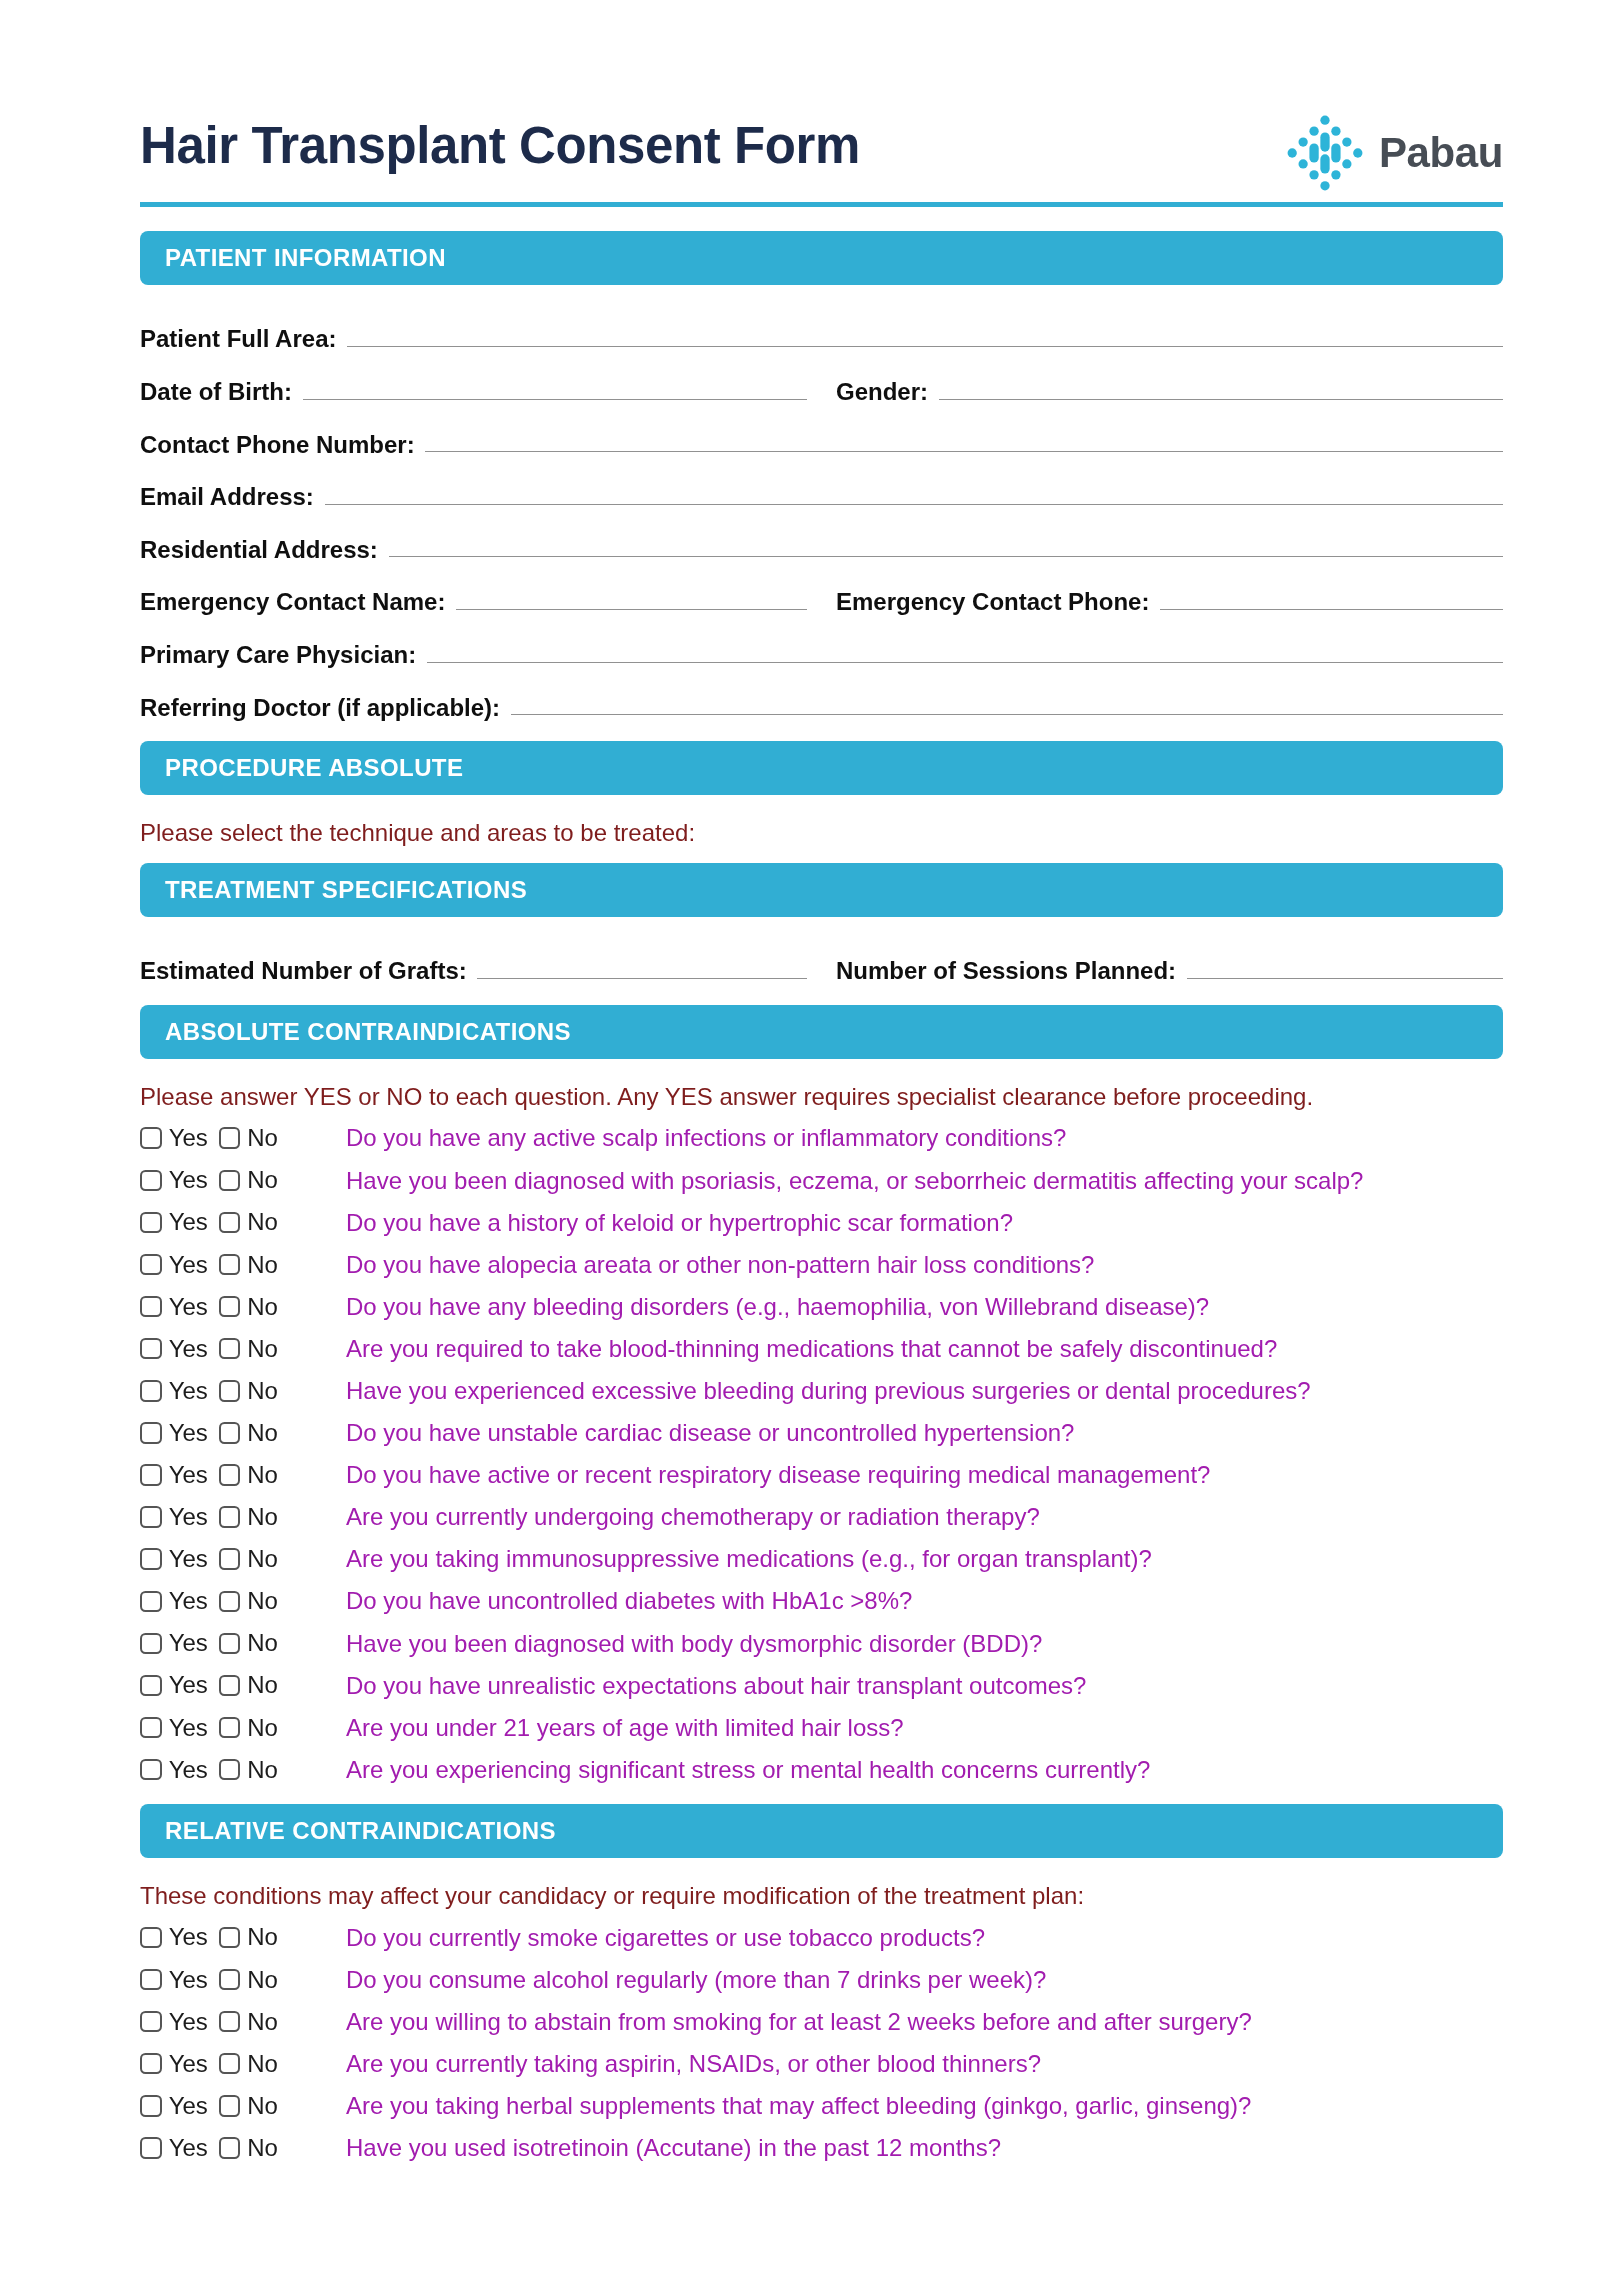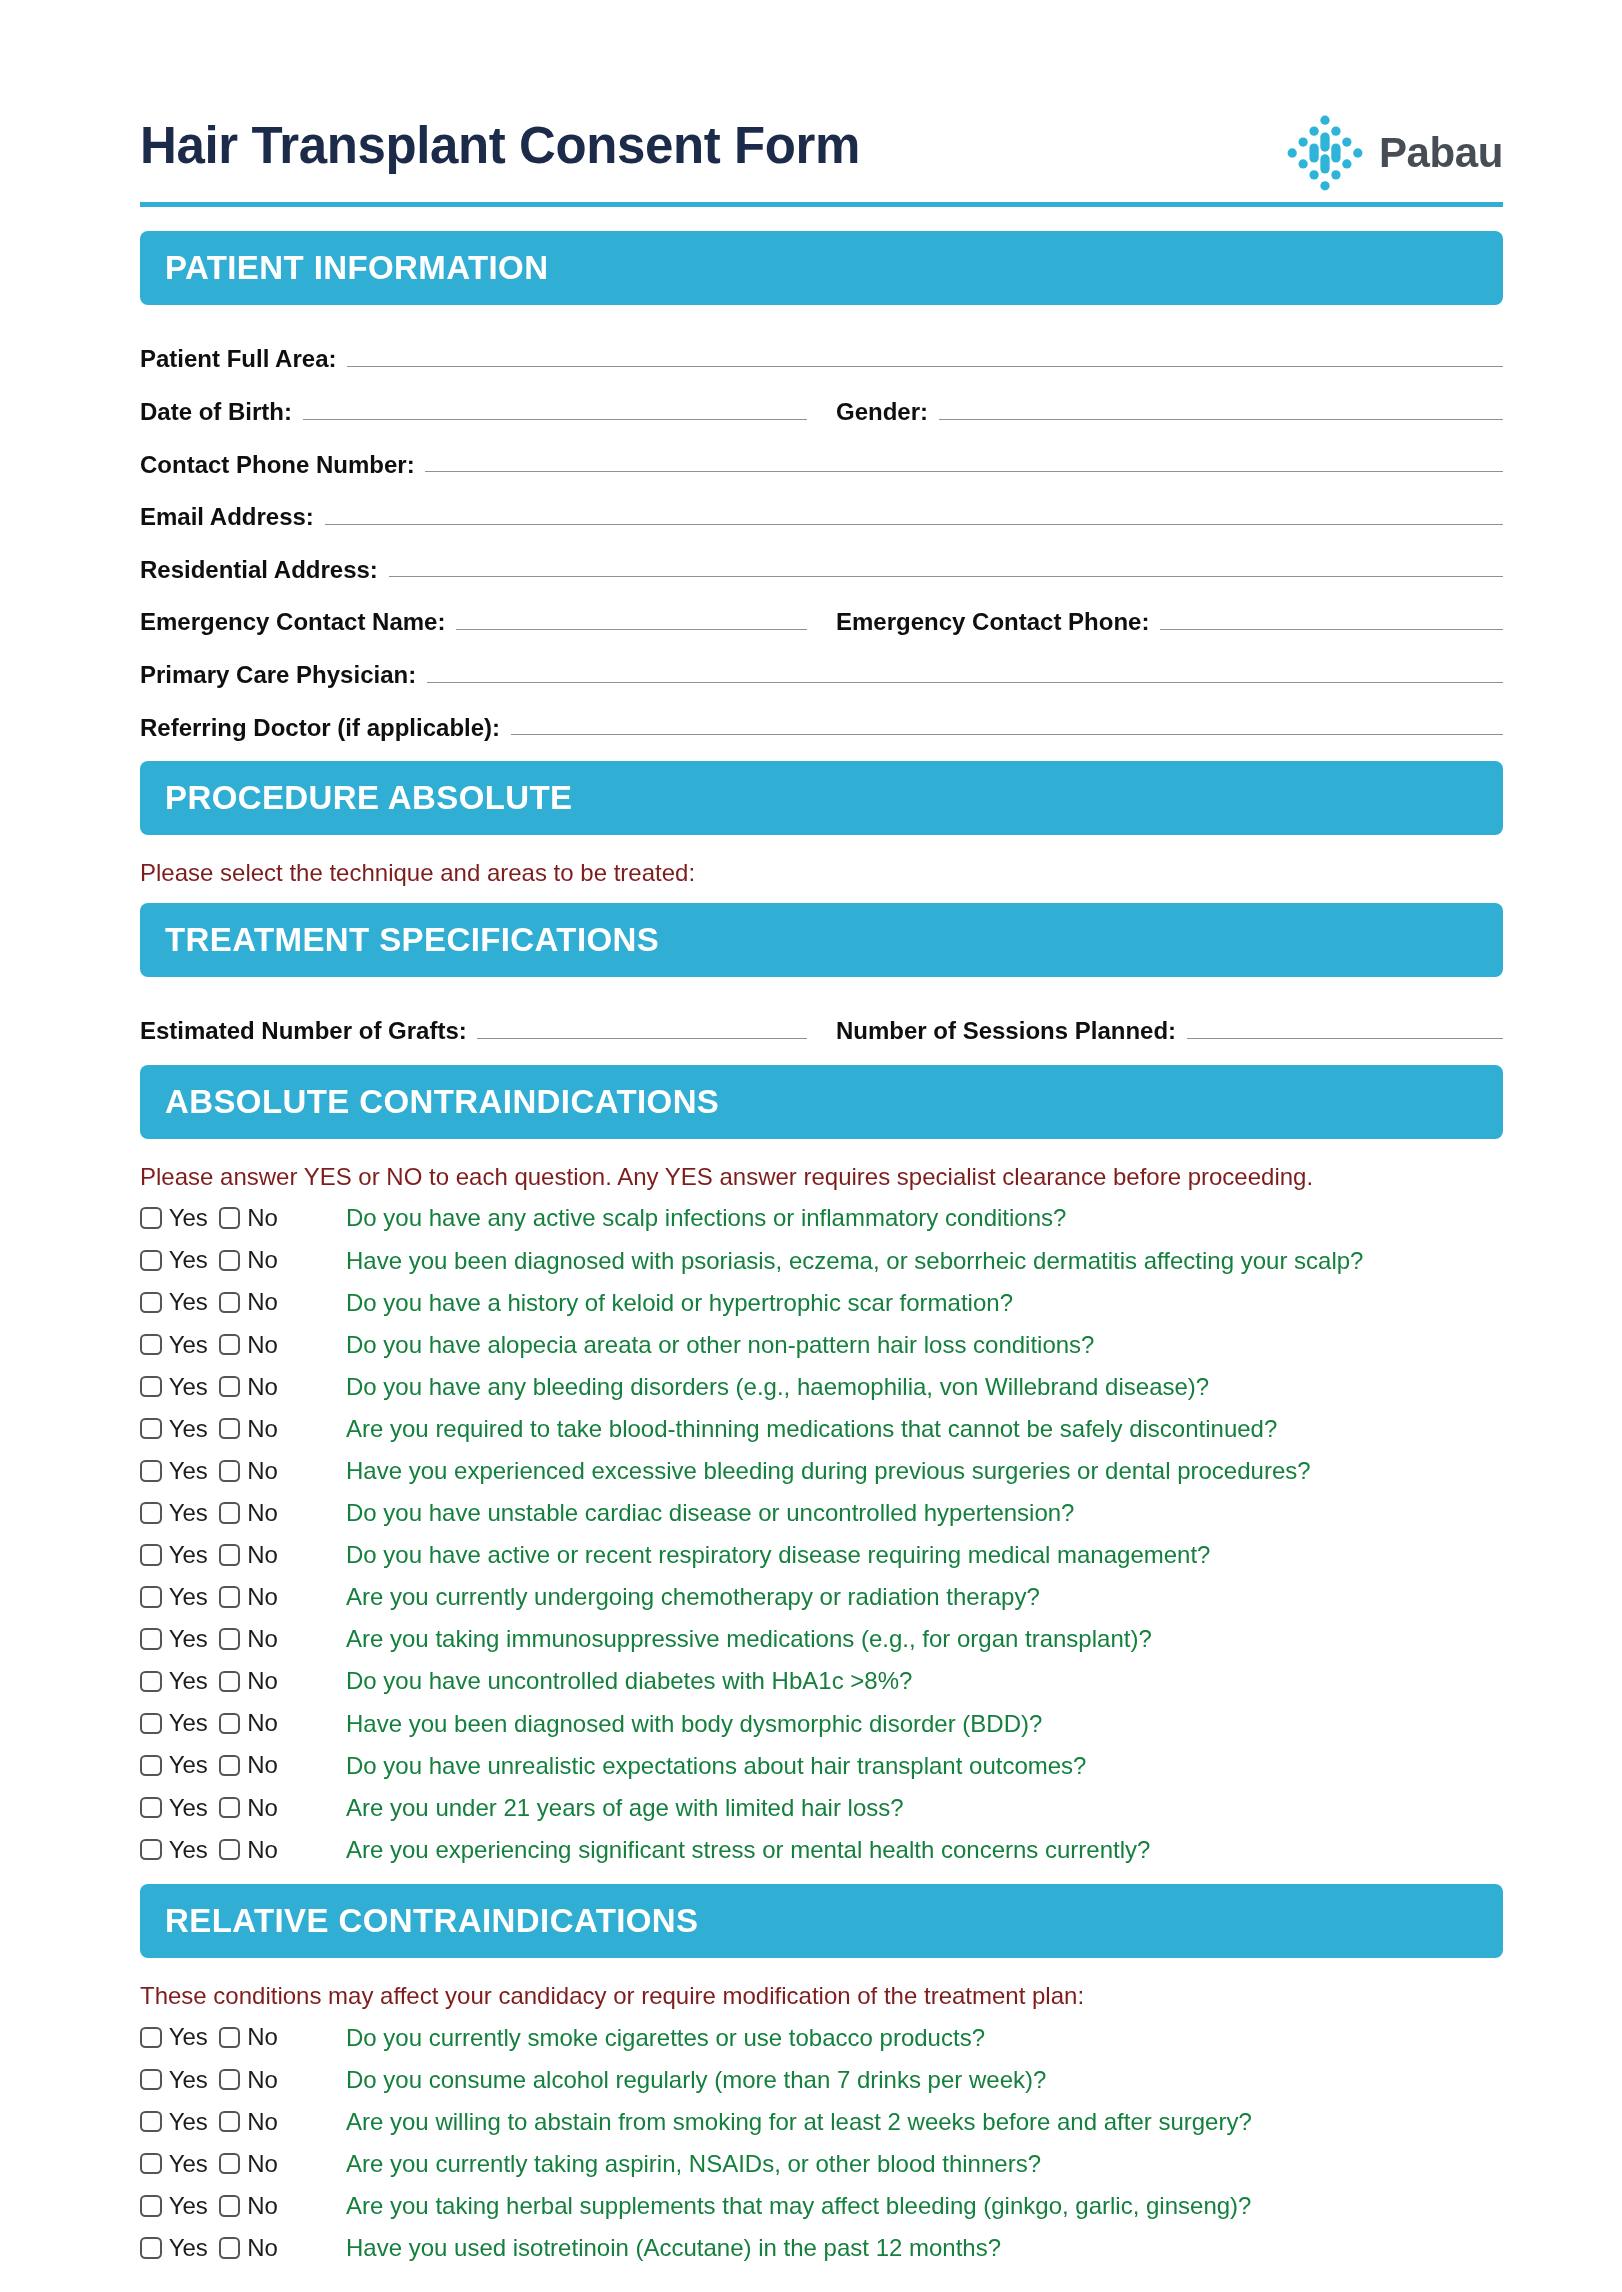--- a/index.html
+++ b/index.html
@@ -12,23 +12,23 @@
   }
   
   .doc-header { position:relative; margin-top:116px; height:63px; }
   .doc-title { font-size:51px; font-weight:700; color:#1d2b4a; letter-spacing:-0.4px; line-height:59px; }
   .brand { position:absolute; right:0; top:-3.6px; display:flex; align-items:center; gap:12.5px; }
   .brand svg { width:82px; height:82px; display:block; }
   .brand-text { font-size:42px; font-weight:600; color:#474d55; letter-spacing:-0.4px; }
   .title-rule { margin-top:23px; height:5.4px; background:#31aed3; }
   
   .bar {
-    height:74px; background:#31aed3; border-radius:8px;
+    height:54px; background:#31aed3; border-radius:8px;
     display:flex; align-items:center; padding:0 25px;
-    color:#ffffff; font-size:33px; font-weight:700; letter-spacing:0.4px;
+    color:#ffffff; font-size:24px; font-weight:700; letter-spacing:0.4px;
   }
   .bar.mt { margin-top:19.7px; }
   .bar-patient { margin-top:24px; }
   
   .intro { margin-top:23px; font-size:24px; color:#7f1d1d; line-height:29px; }
   
   .fields-block { }
   .field-row { display:flex; margin-top:20.6px; height:32px; }
   .field-row.first { margin-top:36px; }
   .field-cell { display:flex; flex:1; align-items:flex-end; }
@@ -39,21 +39,21 @@
   .questions { margin-top:12.5px; }
   .q-group { margin-top:9.9px; }
   .q-row { display:flex; align-items:center; height:29.6px; margin-top:12.5px; }
   .q-left { display:flex; align-items:center; width:206px; flex-shrink:0; }
   .checkbox {
     width:21.5px; height:21.5px; border:2.7px solid #555; border-radius:5.4px;
     background:#fff; flex-shrink:0;
   }
   .cb-label { font-size:24px; color:#1c1c1c; margin-left:7.2px; line-height:1; }
   .cb-no { margin-left:10.7px; }
-  .q-text { font-size:24px; color:#15803d; line-height:29.6px; }
+  .q-text { font-size:24px; color:#a21caf; line-height:29.6px; }
 </style>
 </head>
 <body>
 
 <div class="page">
 
   <div class="doc-header">
     <h1 class="doc-title">Hair Transplant Consent Form</h1>
     <div class="brand">
       <svg viewBox="-30 -30 60 60" aria-hidden="true">

